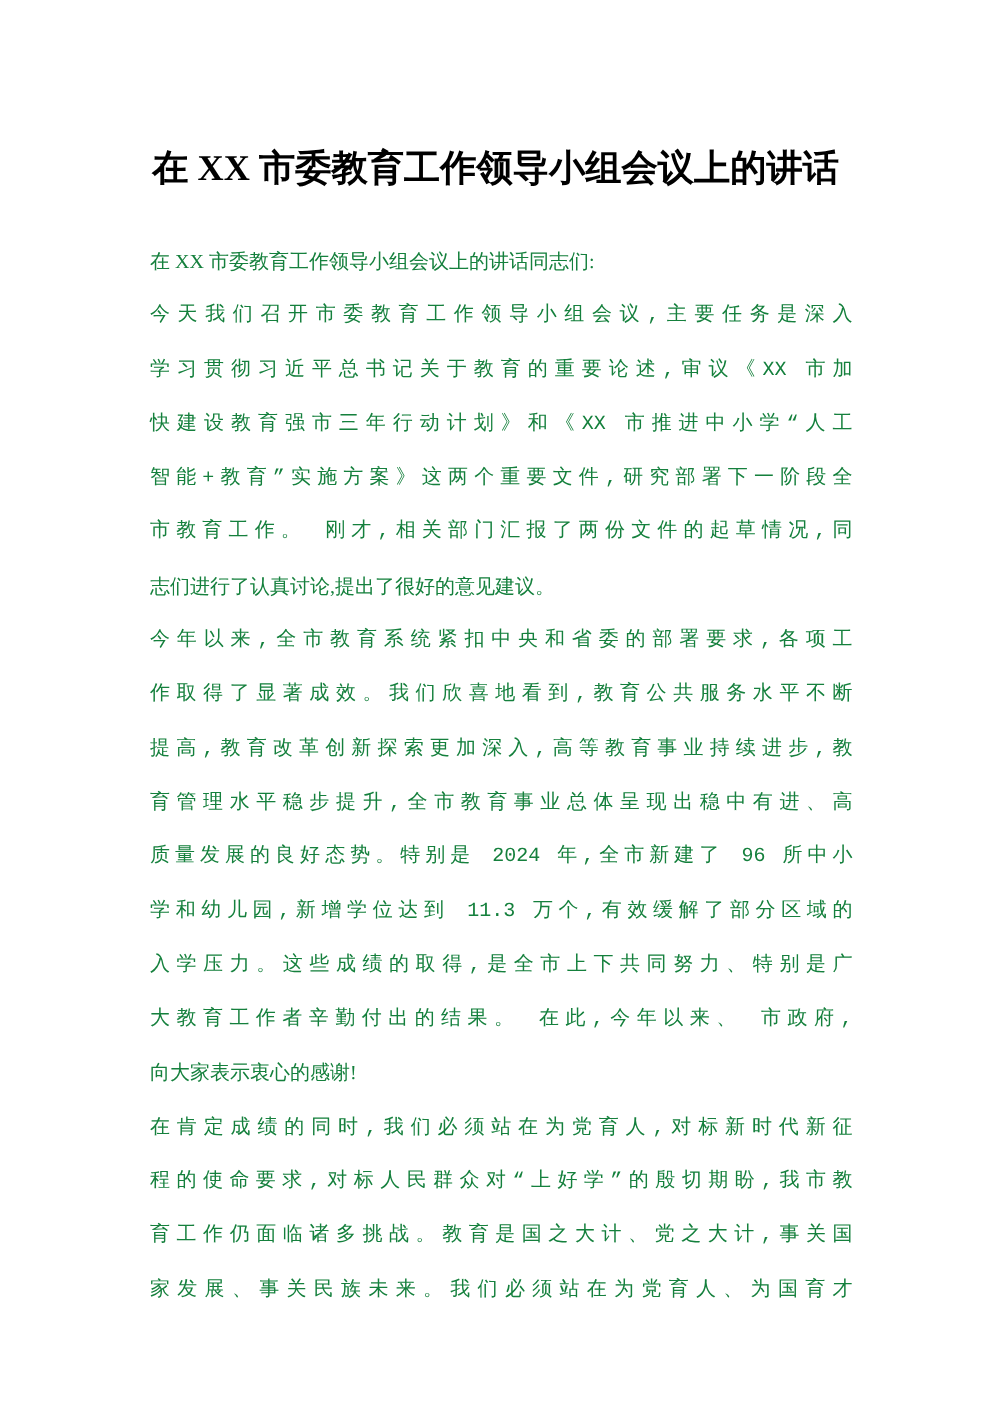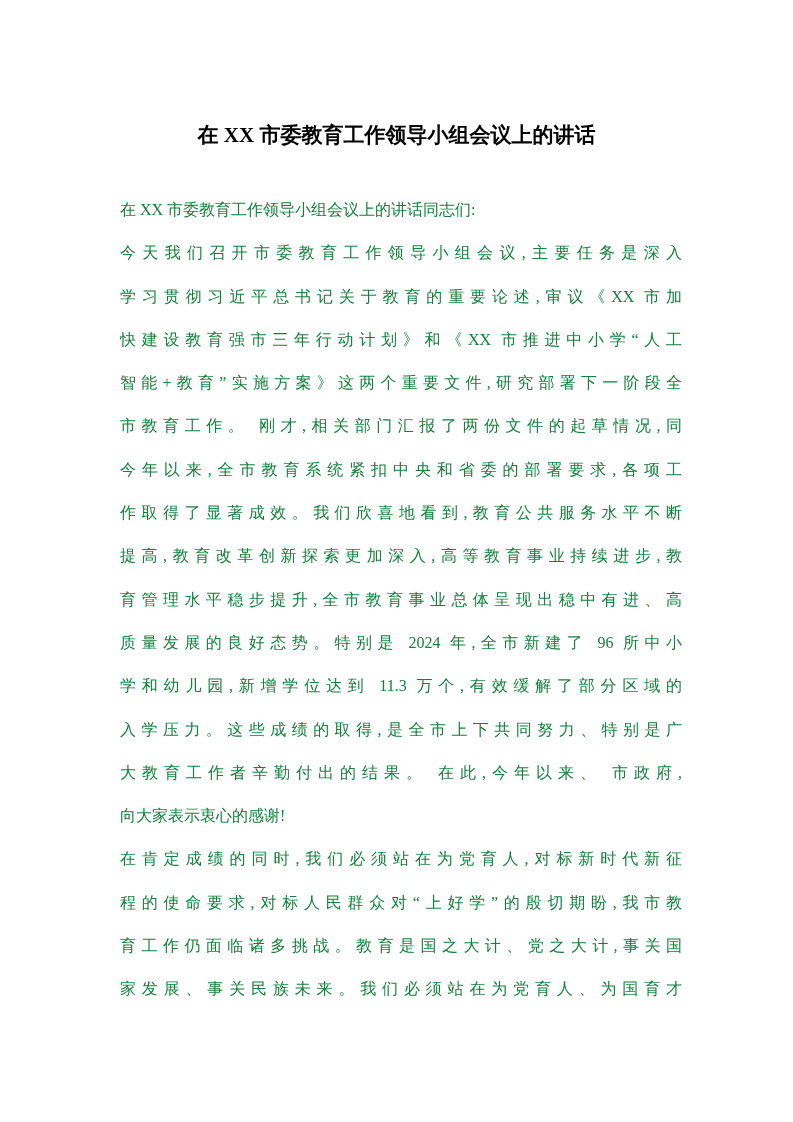--- a/index.html
+++ b/index.html
@@ -18,21 +18,21 @@
     height: 1122px;
     background: #ffffff;
     overflow: hidden;
   }
   .title {
     position: absolute;
     top: 112px;
     left: 0;
     width: 793px;
     margin: 0;
-    font-size: 21px;
+    font-size: 29px;
     font-weight: 700;
     color: #000000;
     text-align: center;
     line-height: 46px;
     white-space: nowrap;
   }
   .content {
     position: absolute;
     top: 188px;
     left: 120px;
@@ -47,37 +47,39 @@
   .line {
     height: 43.3px;
     line-height: 43.3px;
     text-align: left;
     overflow: visible;
   }
   .line.fill {
     text-align: justify;
     text-align-last: justify;
     text-justify: inter-character;
+    font-family: Liberation Mono, monospace;
   }
 </style>
 </head>
 <body>
 
 <div class="page">
   <h1 class="title">在 XX 市委教育工作领导小组会议上的讲话</h1>
   <div class="content">
       <div class="paragraph">
         <div class="line">在 XX 市委教育工作领导小组会议上的讲话同志们:</div>
       </div>
       <div class="paragraph">
         <div class="line fill">今天我们召开市委教育工作领导小组会议,主要任务是深入</div>
         <div class="line fill">学习贯彻习近平总书记关于教育的重要论述,审议《XX 市加</div>
         <div class="line fill">快建设教育强市三年行动计划》和《XX 市推进中小学“人工</div>
         <div class="line fill">智能+教育”实施方案》这两个重要文件,研究部署下一阶段全</div>
         <div class="line fill">市教育工作。 刚才,相关部门汇报了两份文件的起草情况,同</div>
+        <div class="line">志们进行了认真讨论,提出了很好的意见建议。</div>
       </div>
       <div class="paragraph">
         <div class="line fill">今年以来,全市教育系统紧扣中央和省委的部署要求,各项工</div>
         <div class="line fill">作取得了显著成效。我们欣喜地看到,教育公共服务水平不断</div>
         <div class="line fill">提高,教育改革创新探索更加深入,高等教育事业持续进步,教</div>
         <div class="line fill">育管理水平稳步提升,全市教育事业总体呈现出稳中有进、高</div>
         <div class="line fill">质量发展的良好态势。特别是 2024 年,全市新建了 96 所中小</div>
         <div class="line fill">学和幼儿园,新增学位达到 11.3 万个,有效缓解了部分区域的</div>
         <div class="line fill">入学压力。这些成绩的取得,是全市上下共同努力、特别是广</div>
         <div class="line fill">大教育工作者辛勤付出的结果。 在此,今年以来、 市政府,</div>

